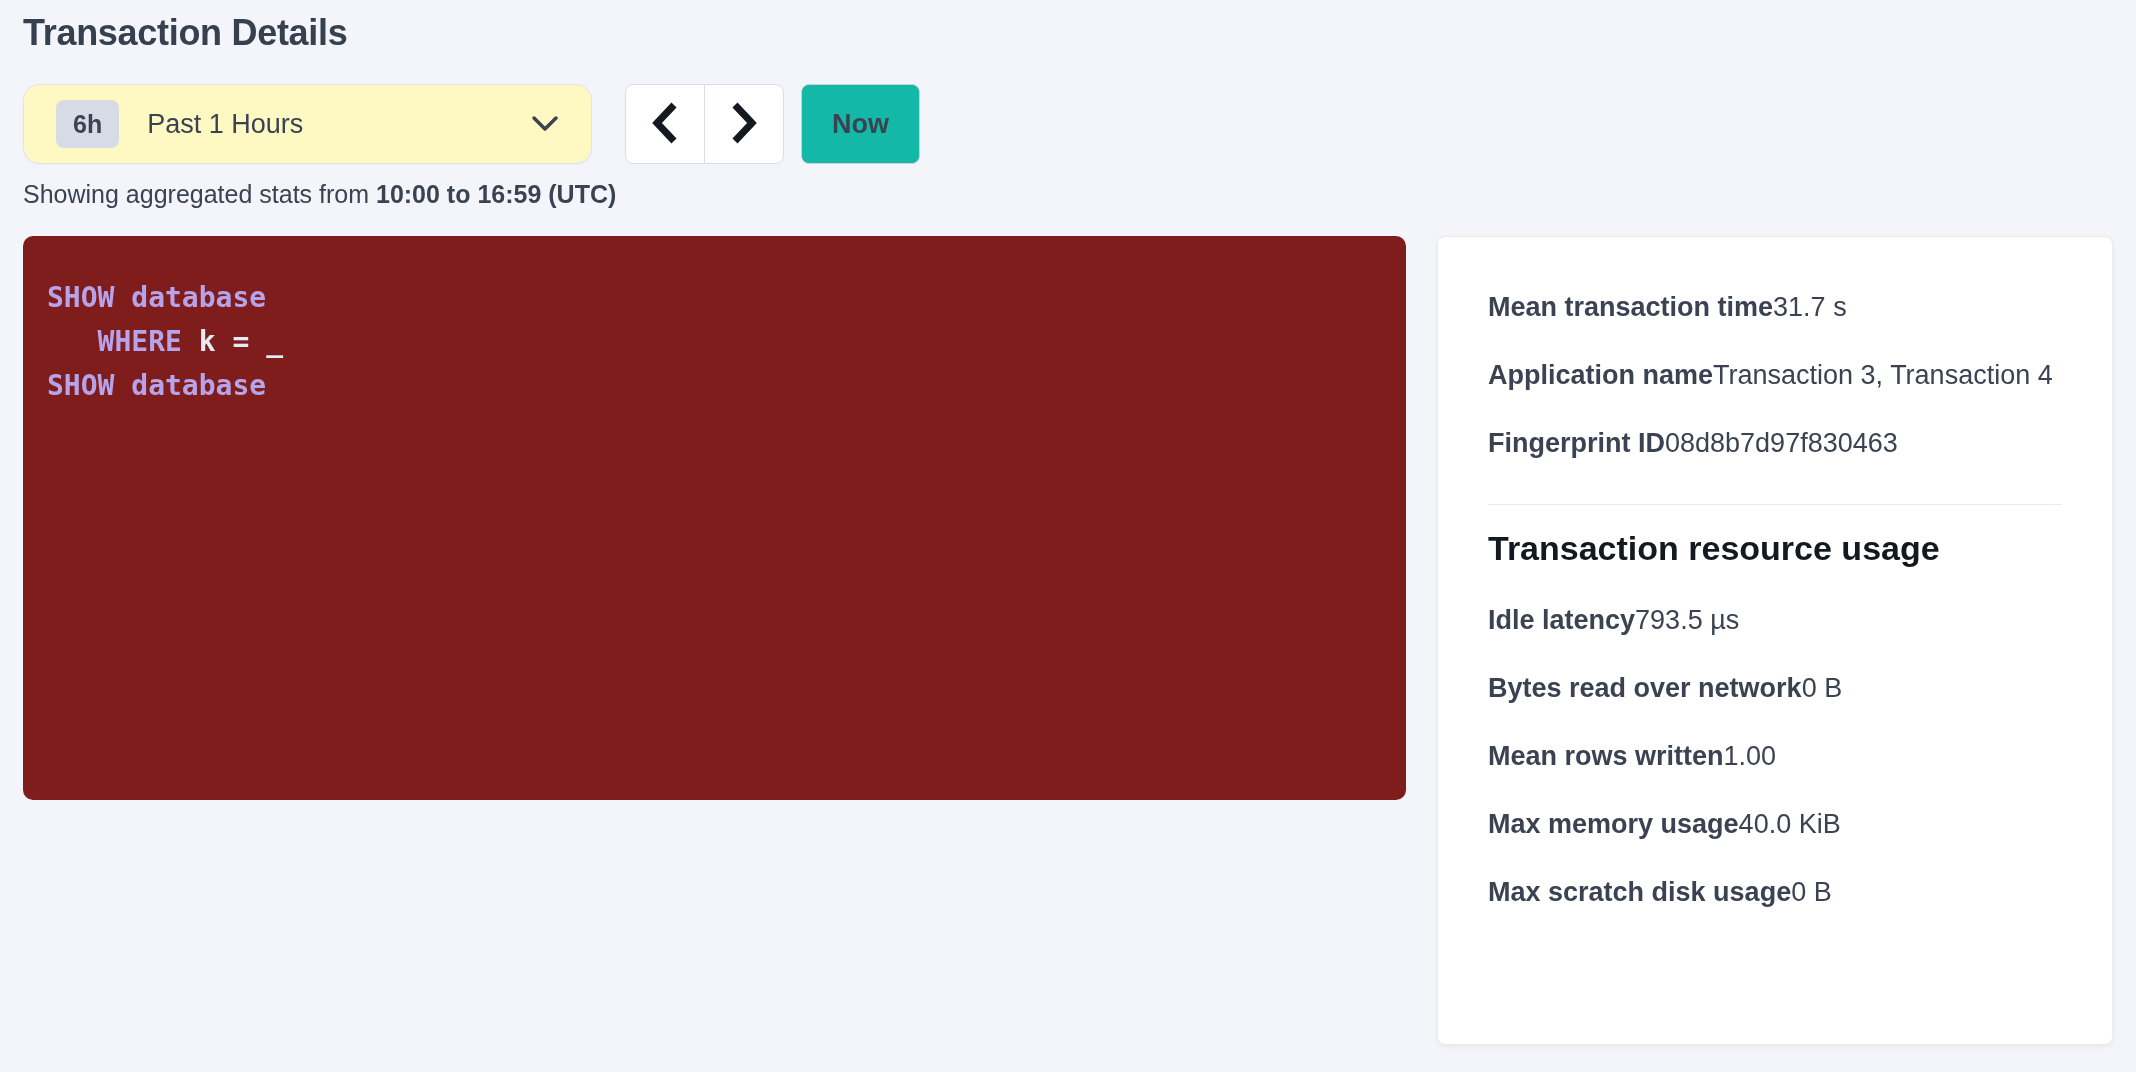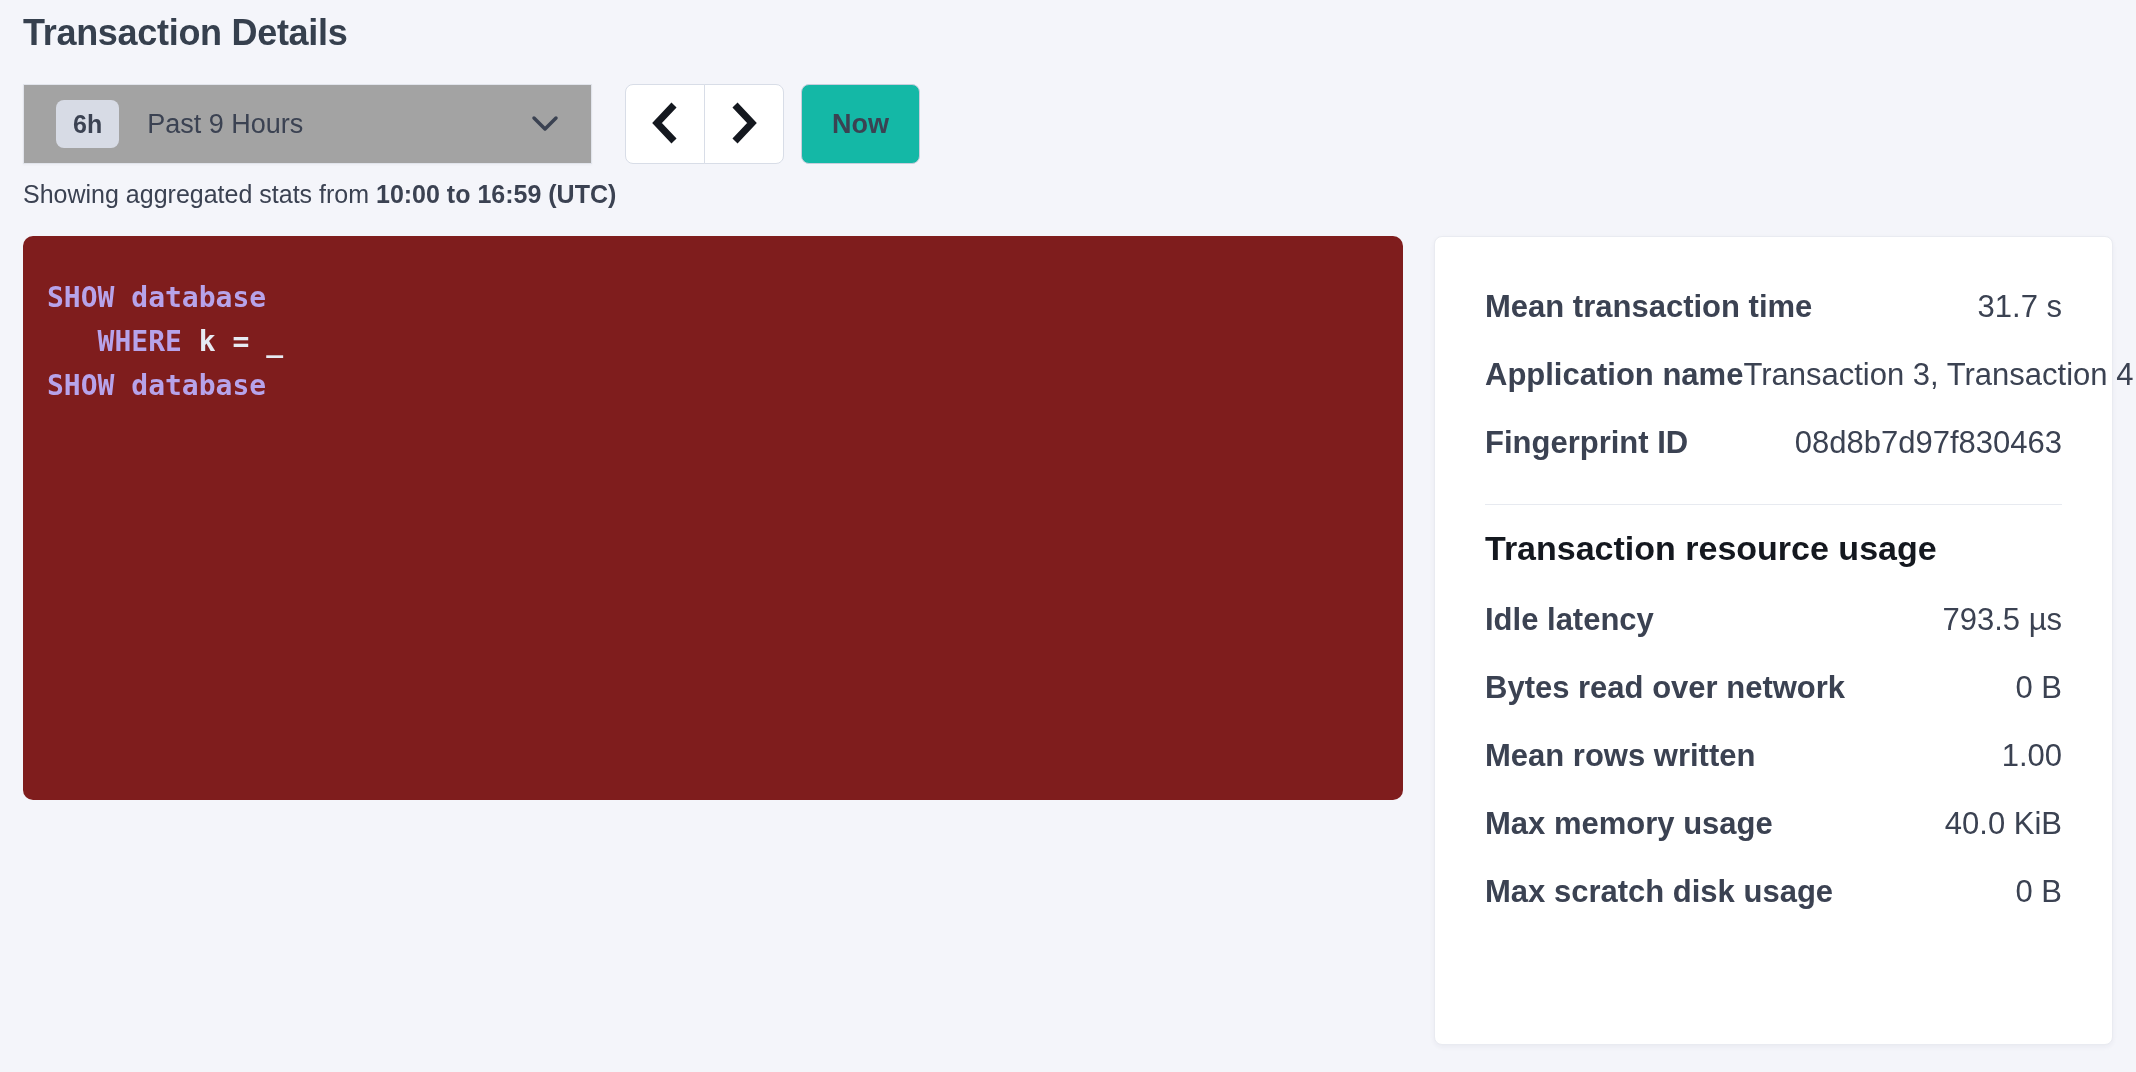--- a/index.html
+++ b/index.html
@@ -17,23 +17,23 @@
     margin: 0; padding: 0;
     font-size: 36px; font-weight: 700;
     color: #36404e; letter-spacing: -0.3px;
   }
 
   
   .controls { display: flex; align-items: stretch; height: 80px; margin-top: 30px; }
 
   .range-select {
     width: 569px; height: 80px;
-    background: #a3a3a3;
+    background: #fef9c3;
     border: 1px solid #e1e4eb;
-    border-radius: 0;
+    border-radius: 16px;
     display: flex; align-items: center;
     padding: 0 32px 0 32px;
     cursor: pointer;
     box-shadow: 0 1px 2px rgba(40,50,80,0.04);
   }
   .range-badge {
     background: #d7dbe5;
     border-radius: 8px;
     font-size: 25px; font-weight: 700; color: #3b4252;
     padding: 9px 17px;
@@ -87,22 +87,22 @@
 
   .stats-card {
     width: 679px; height: 809px;
     background: #ffffff;
     border: 1px solid #e9ebf1;
     border-radius: 8px;
     box-shadow: 0 2px 5px rgba(30,40,70,0.05);
     padding: 36px 50px 40px 50px;
   }
   .stat-row {
-    display: flex; justify-content: space-between; align-items: center;
-    height: 68px; font-size: 31px;
+    display: flex; justify-content: flex-start; align-items: center;
+    height: 68px; font-size: 27px;
   }
   .stat-label { font-weight: 700; color: #3b4252; white-space: nowrap; }
   .stat-value { font-weight: 400; color: #3b4252; text-align: right; white-space: nowrap; }
 
   .stats-divider {
     border: none; border-top: 1px solid #e7eaf0;
     margin: 27px 0 24px 0;
   }
   .resource-heading {
     font-size: 34px; font-weight: 700; color: #14181f;
@@ -113,21 +113,21 @@
 <body>
 
 <div class="page">
 
   <h1 class="page-title">Transaction Details</h1>
 
   <div class="controls">
 
     <div class="range-select">
       <span class="range-badge">6h</span>
-      <span class="range-label">Past 9 Hours</span>
+      <span class="range-label">Past 1 Hours</span>
       <span class="range-caret">
         <svg width="28" height="18" viewBox="0 0 28 18">
           <polyline points="3,3 14,14 25,3" fill="none" stroke="#3b4252" stroke-width="3.5" stroke-linecap="round" stroke-linejoin="round"></polyline>
         </svg>
       </span>
     </div>
 
     <div class="pager">
       <button class="pager-btn prev">
         <span>

